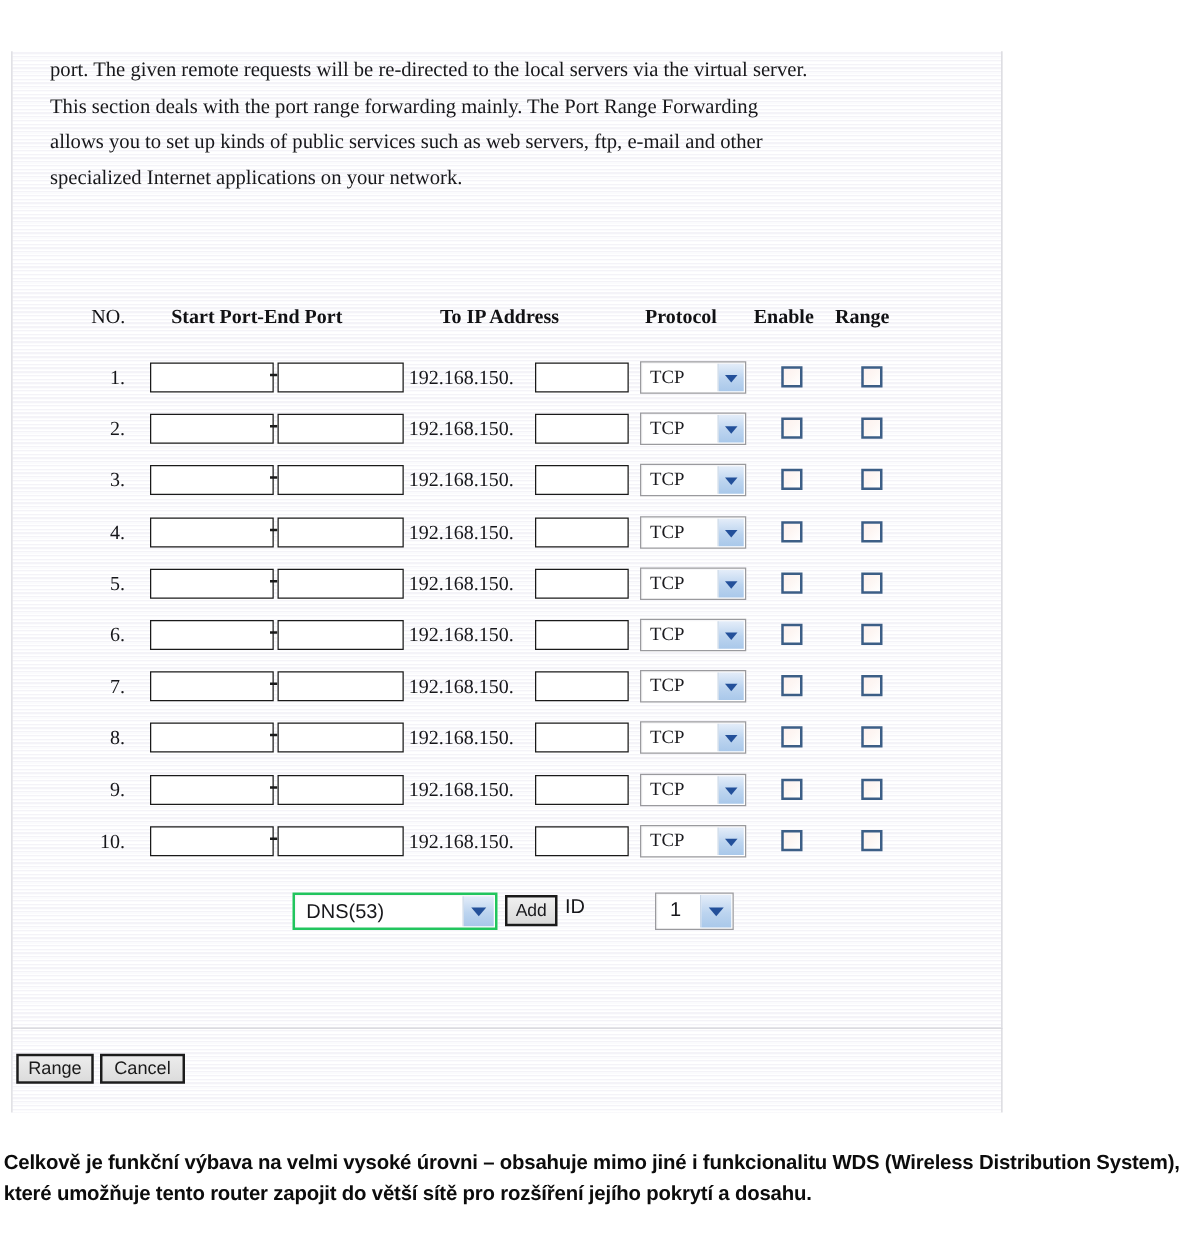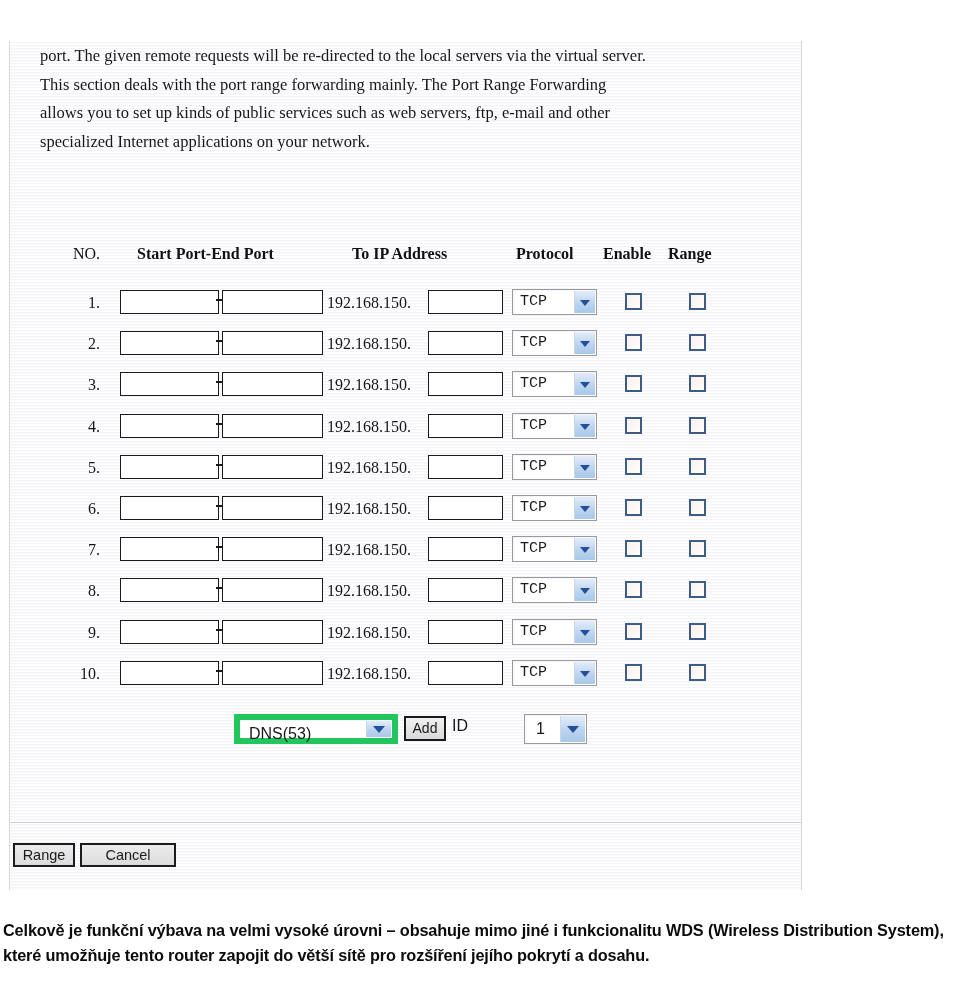--- a/index.html
+++ b/index.html
@@ -89,21 +89,21 @@
   }
   .sel {
     position:absolute; top:3px; height:26px;
     background:#ffffff;
     border:1px solid #9a9a9e;
     box-shadow: inset 1px 1px 0 #f6f6f8;
     box-sizing:border-box;
   }
   .sel .selval {
     position:absolute; left:7px; top:0; line-height:24px;
-    font-family:Liberation Mono, monospace;
+    font-family:Liberation Serif, serif;
     font-size:15px; color:#1b1b1f; white-space:nowrap;
   }
   .sel .arrowbtn {
     position:absolute; right:1px; top:1px; bottom:1px; width:20px;
     background: linear-gradient(to bottom,#e4edf9 0%, #bcd4ef 55%, #a9c8ea 100%);
     border-left:1px solid #c9d7e8;
   }
   .sel .arrowbtn:after {
     content:""; position:absolute; left:50%; top:50%;
     margin-left:-5px; margin-top:-2px;
@@ -120,21 +120,21 @@
   }
 
   
   #wk-label {
     position:absolute; left:88px; top:705px; width:140px;
     font-family:"Liberation Serif","DejaVu Serif",serif;
     font-size:16px; line-height:23px; color:#16161a;
   }
   #wk-select {
     position:absolute; left:234px; top:714px; width:164px; height:30px;
-    background:#fff; border:6px solid #22c55e; box-sizing:border-box;
+    background:#fff; border:2px solid #22c55e; box-sizing:border-box;
     box-shadow: inset 1px 1px 0 #f6f6f8;
   }
   #wk-select .selval { position:absolute; left:9px; top:0; line-height:28px;
     font-family:"Liberation Sans","DejaVu Sans",sans-serif; font-size:16px; color:#18181c; }
   #wk-select .arrowbtn {
     position:absolute; right:1px; top:1px; bottom:1px; width:24px;
     background: linear-gradient(to bottom,#e4edf9 0%, #bcd4ef 55%, #a9c8ea 100%);
     border-left:1px solid #c9d7e8;
   }
   #wk-select .arrowbtn:after{
@@ -176,21 +176,21 @@
 
   
   .ctlbtn {
     position:absolute; top:843px; height:24px;
     background: linear-gradient(to bottom,#ececec 0%, #dcdcdc 100%);
     border:2px solid #1c1c1c; box-sizing:border-box;
     font-family:"Liberation Sans","DejaVu Sans",sans-serif;
     font-size:14.5px; color:#1a1a1a; text-align:center; line-height:20px;
   }
   #apply-btn  { left:13px;  width:62px; }
-  #cancel-btn { left:80px;  width:96px; }
+  #cancel-btn { left:80px;  width:68px; }
 
   
   #caption {
     position:absolute; left:3px; top:918px; width:954px;
     font-family:"Liberation Sans","DejaVu Sans",sans-serif;
     font-size:16.3px; line-height:24.6px; color:#0c0c0c; font-weight:bold;
     letter-spacing:-.15px;
   }
 </style>
 </head>

